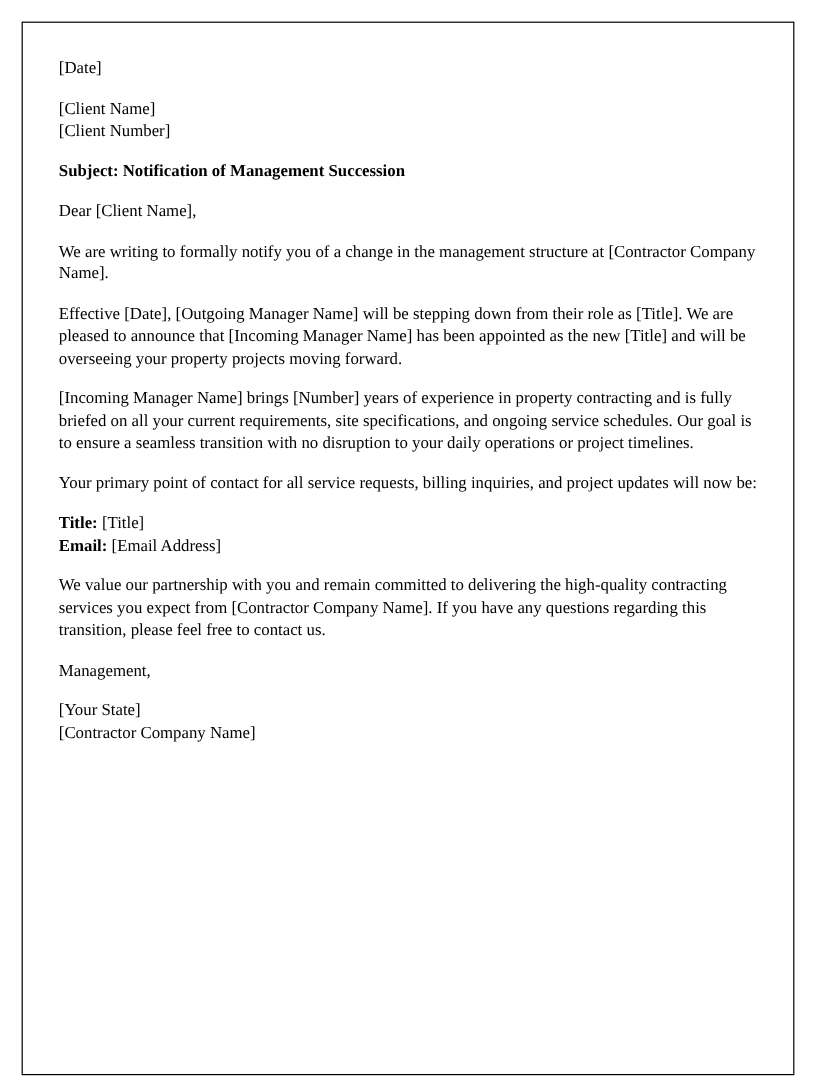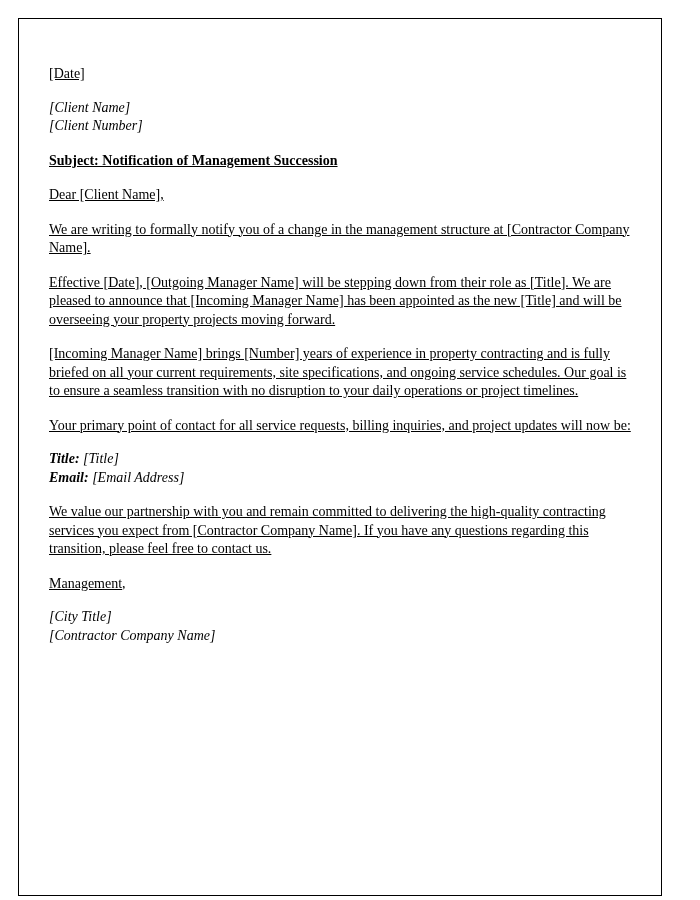--- a/index.html
+++ b/index.html
@@ -24,28 +24,26 @@
     padding: 30px 30px 0 30px;
     font-size: 14px;
     line-height: 18.5px;
     color: #000000;
   }
   .block {
     margin: 0 0 15px 0;
   }
   .line {
     margin: 0;
-    font-style: italic;
   }
   .bold {
     font-weight: bold;
   }
   p {
-    margin: 16px 0 15px 0;
-    text-decoration: underline;
+    margin: 0 0 15px 0;
   }
 </style>
 </head>
 <body>
 
 <div class="page">
   <div class="letter">
 
     <p>[Date]</p>
 
@@ -69,18 +67,18 @@
     <div class="block">
       <div class="line"><span class="bold">Title:</span><span> [Title]</span></div>
       <div class="line"><span class="bold">Email:</span><span> [Email Address]</span></div>
     </div>
 
     <p>We value our partnership with you and remain committed to delivering the high-quality contracting services you expect from [Contractor Company Name]. If you have any questions regarding this transition, please feel free to contact us.</p>
 
     <p>Management,</p>
 
     <div class="block">
-      <div class="line">[City Title]</div>
+      <div class="line">[Your State]</div>
       <div class="line">[Contractor Company Name]</div>
     </div>
 
   </div>
 </div>
 
 </body></html>

